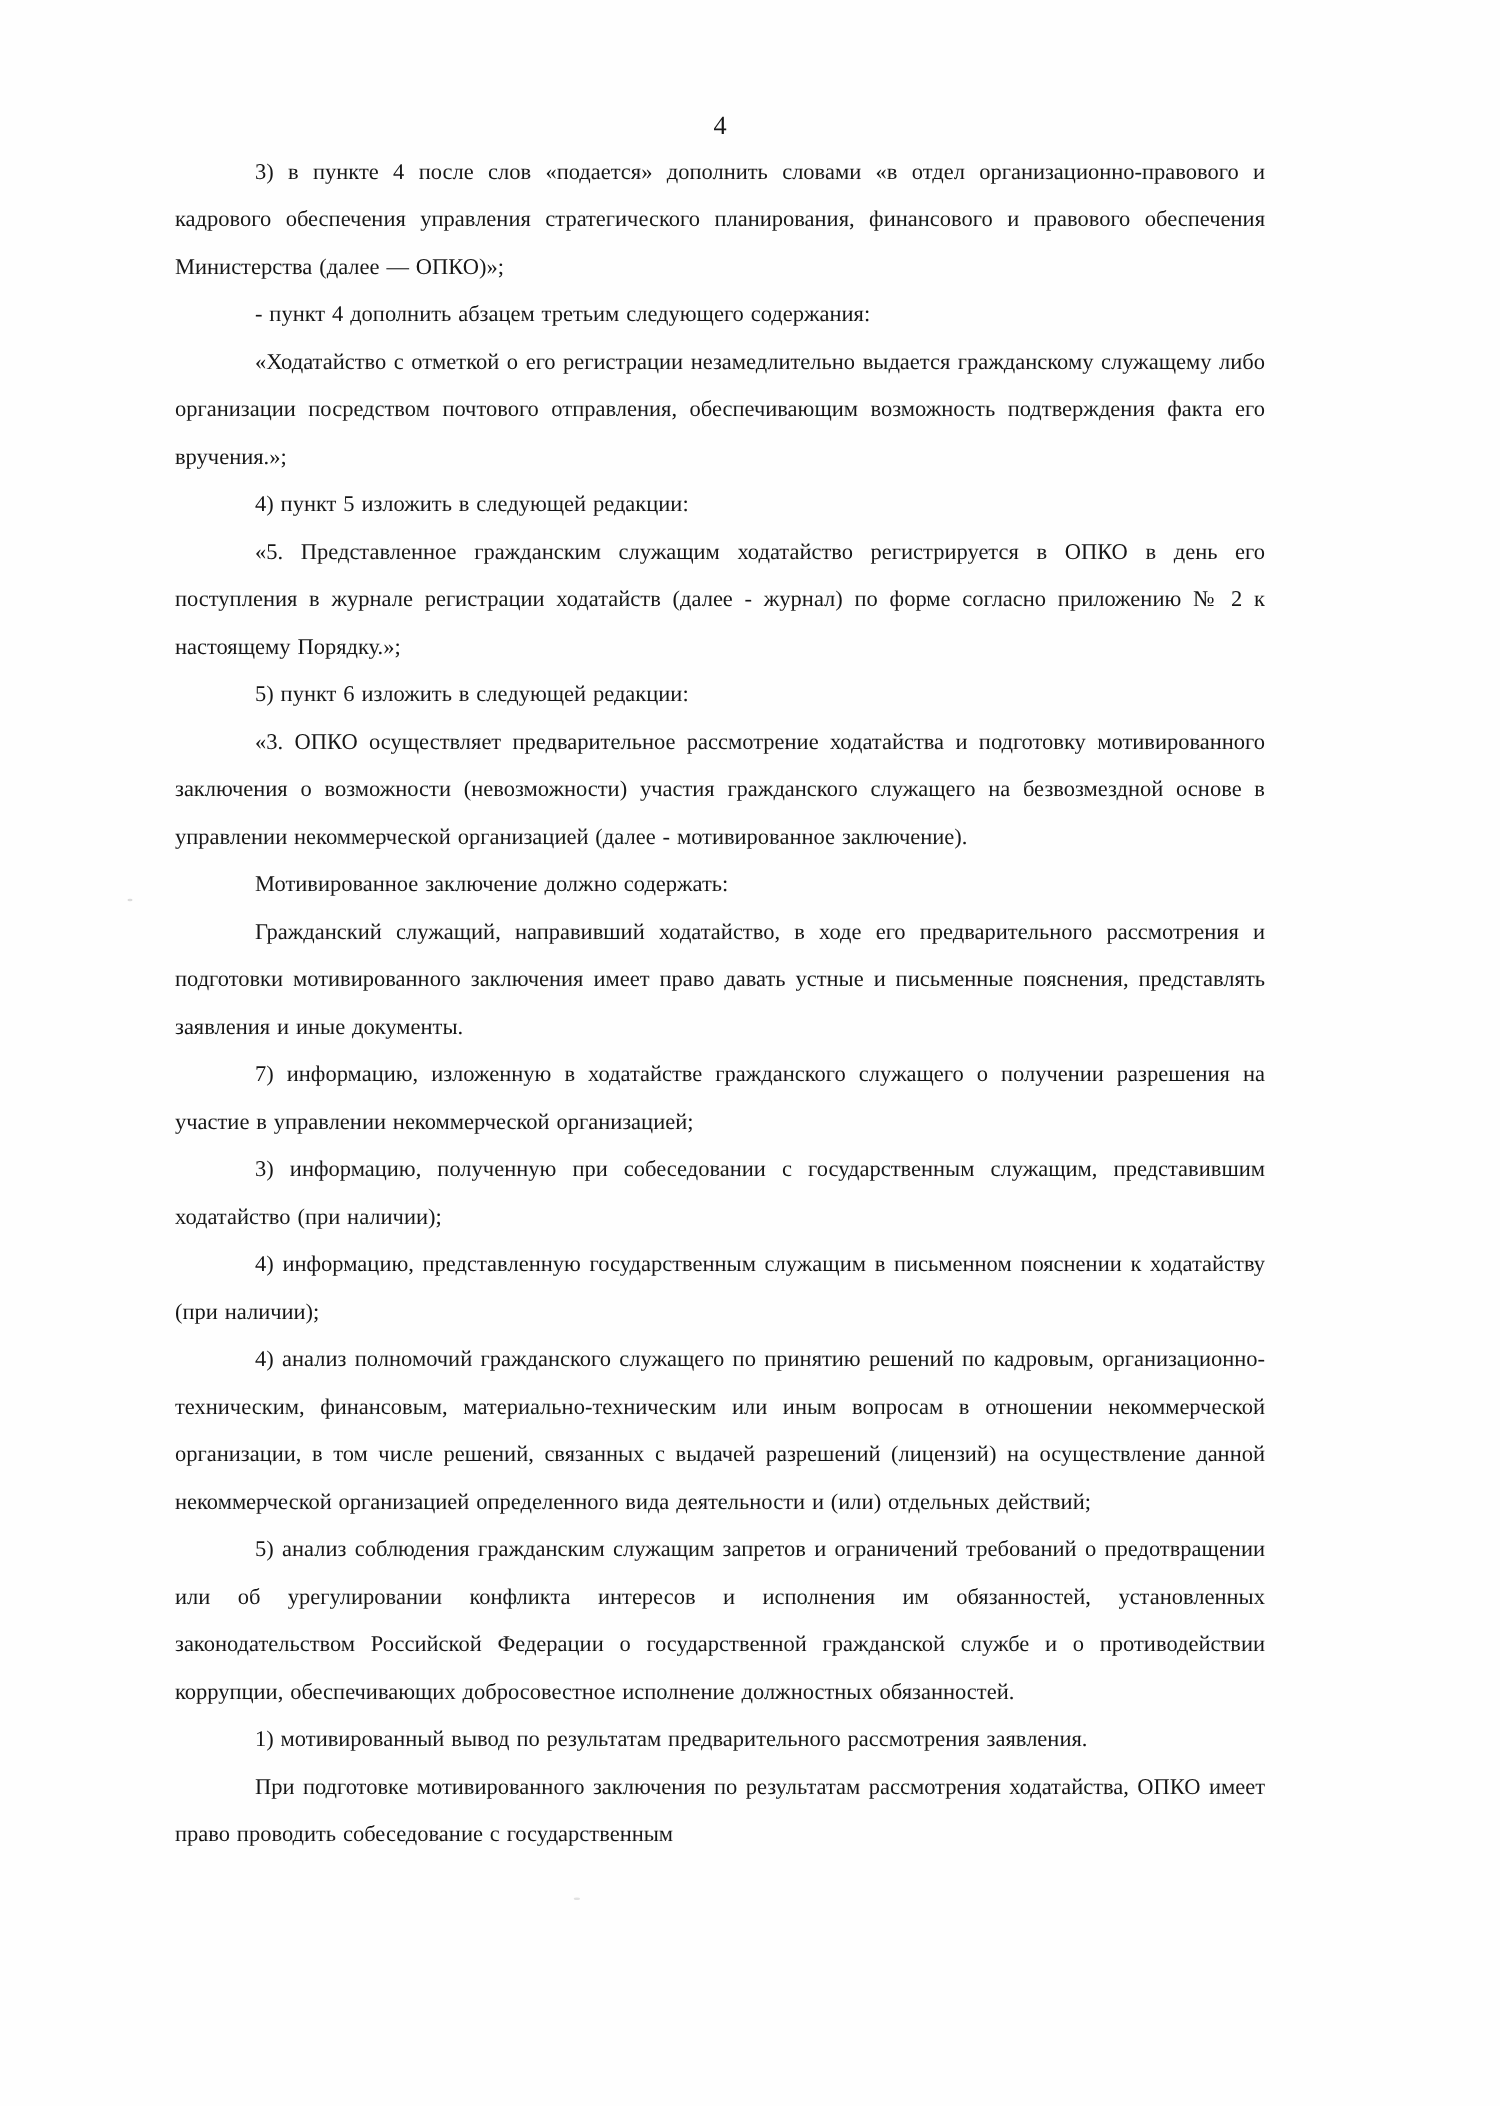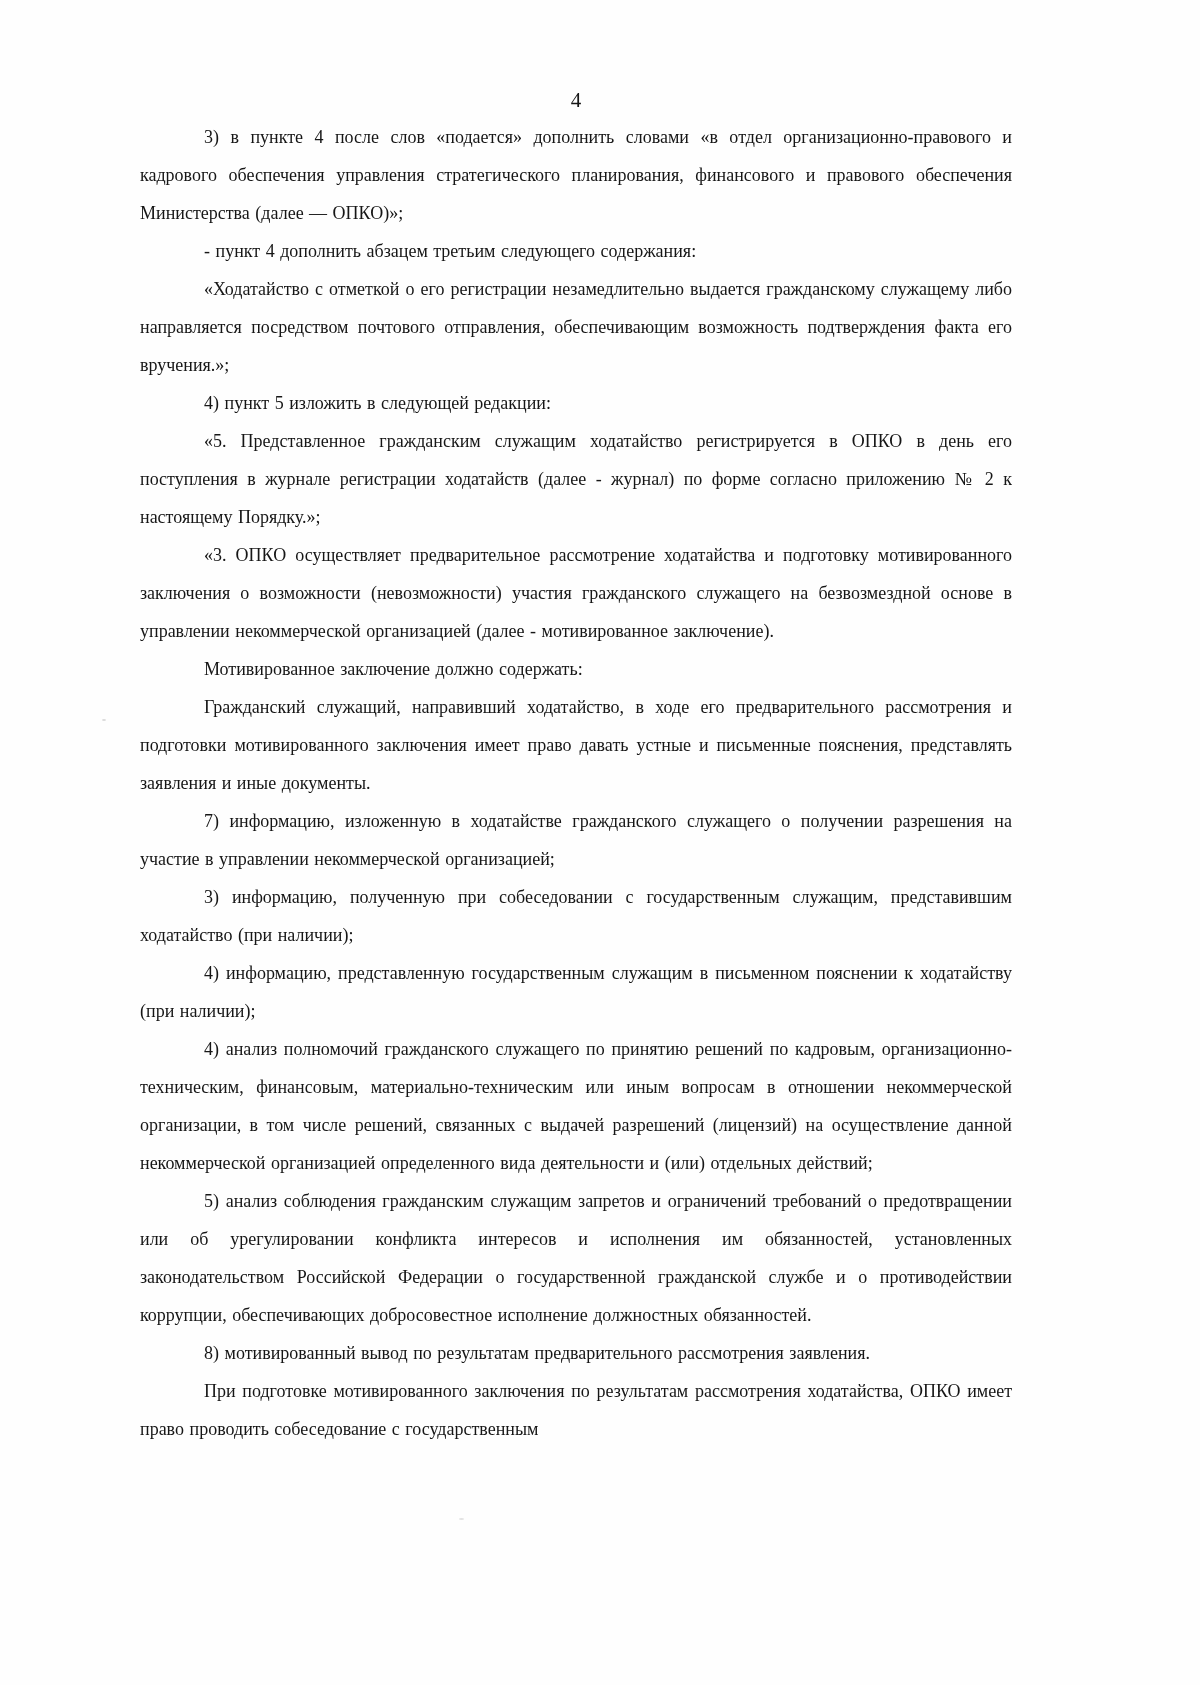--- a/index.html
+++ b/index.html
@@ -49,30 +49,31 @@
   .speck-2 { left: 459px; top: 1518px; width: 5px; height: 2px; opacity: .4; }
 </style>
 </head>
 <body>
 
 <div class="page">
   <div class="page-number">4</div>
   <div class="content">
       <p class="para">3) в пункте 4 после слов «подается» дополнить словами «в отдел организационно-правового и кадрового обеспечения управления стратегического планирования, финансового и правового обеспечения Министерства (далее — ОПКО)»;</p>
       <p class="para">- пункт 4 дополнить абзацем третьим следующего содержания:</p>
-      <p class="para">«Ходатайство с отметкой о его регистрации незамедлительно выдается гражданскому служащему либо направляется посредством почтового отправления, обеспечивающим возможность подтверждения факта его вручения.»;</p>
+      <p class="para">«Ходатайство с отметкой о его регистрации незамедлительно выдается гражданскому служащему либо организации посредством почтового отправления, обеспечивающим возможность подтверждения факта его вручения.»;</p>
       <p class="para">4) пункт 5 изложить в следующей редакции:</p>
       <p class="para">«5. Представленное гражданским служащим ходатайство регистрируется в ОПКО в день его поступления в журнале регистрации ходатайств (далее - журнал) по форме согласно приложению № 2 к настоящему Порядку.»;</p>
+      <p class="para">5) пункт 6 изложить в  следующей редакции:</p>
       <p class="para">«3. ОПКО осуществляет предварительное рассмотрение ходатайства и подготовку мотивированного заключения о возможности (невозможности) участия гражданского служащего на безвозмездной основе в управлении некоммерческой организацией (далее - мотивированное заключение).</p>
       <p class="para">Мотивированное заключение должно содержать:</p>
       <p class="para">Гражданский служащий, направивший ходатайство, в ходе его предварительного рассмотрения и подготовки мотивированного заключения имеет право давать устные и письменные пояснения, представлять заявления и иные документы.</p>
       <p class="para">7) информацию, изложенную в ходатайстве гражданского служащего о получении разрешения на участие в управлении некоммерческой организацией;</p>
       <p class="para">3) информацию, полученную при собеседовании с государственным служащим, представившим ходатайство (при наличии);</p>
       <p class="para">4) информацию, представленную государственным служащим в письменном пояснении к ходатайству (при наличии);</p>
       <p class="para">4) анализ полномочий гражданского служащего по принятию решений по кадровым, организационно-техническим, финансовым, материально-техническим или иным вопросам в отношении некоммерческой организации, в том числе решений, связанных с выдачей разрешений (лицензий) на осуществление данной некоммерческой организацией определенного вида деятельности и (или) отдельных действий;</p>
       <p class="para">5) анализ соблюдения гражданским служащим запретов и ограничений требований о предотвращении или об урегулировании конфликта интересов и исполнения им обязанностей, установленных законодательством Российской Федерации о государственной гражданской службе и о противодействии коррупции, обеспечивающих добросовестное исполнение должностных обязанностей.</p>
-      <p class="para">8) мотивированный вывод по результатам предварительного рассмотрения заявления.</p>
+      <p class="para">1) мотивированный вывод по результатам предварительного рассмотрения заявления.</p>
       <p class="para">При подготовке мотивированного заключения по результатам рассмотрения ходатайства, ОПКО имеет право проводить собеседование с государственным</p>
     </div>
 </div>
 
 <span class="speck speck-1"></span>
 <span class="speck speck-2"></span>
 
 </body></html>

